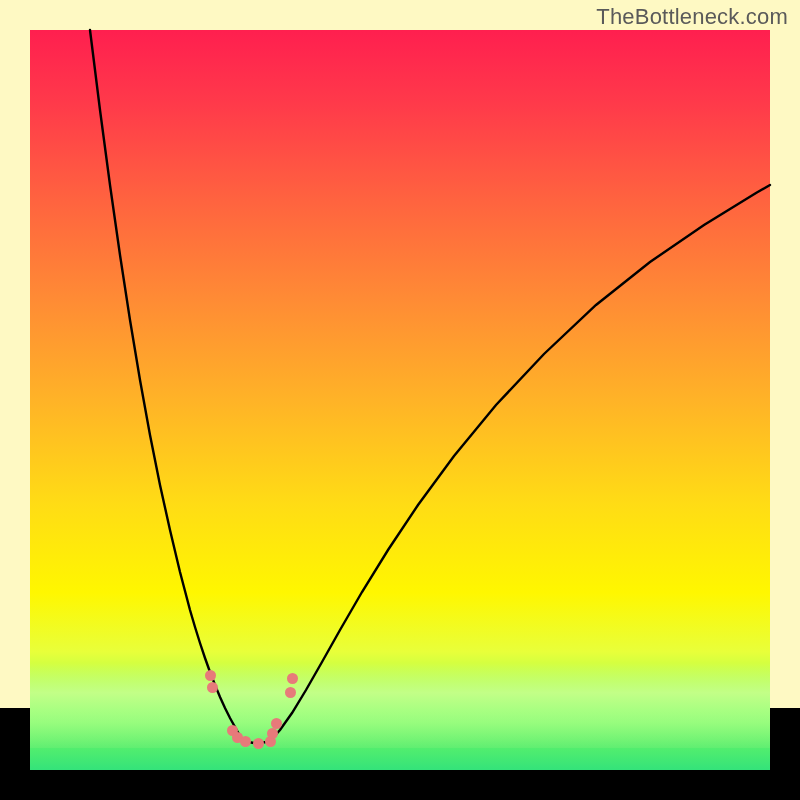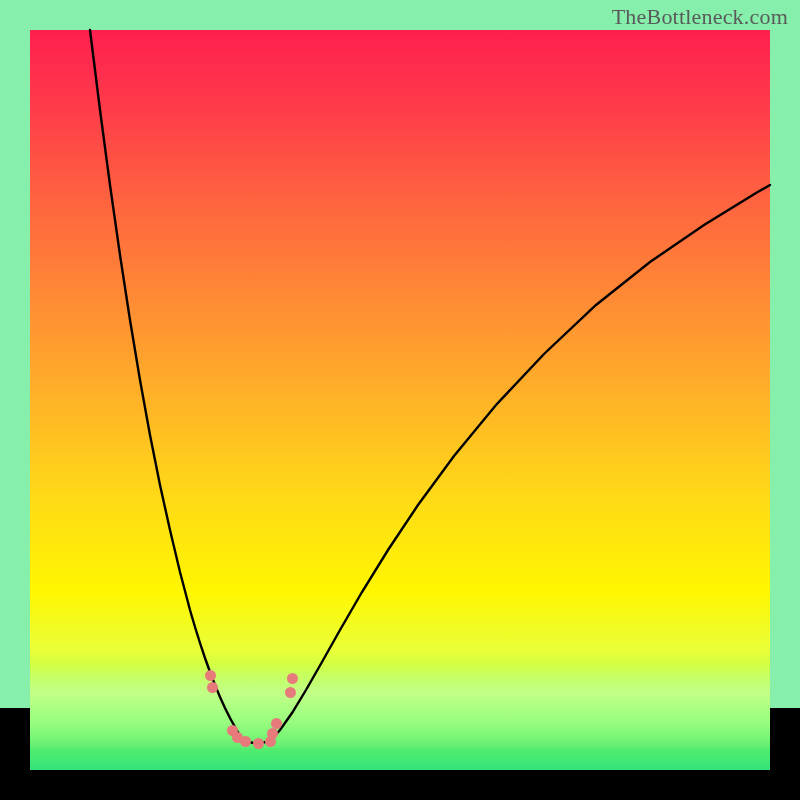--- a/index.html
+++ b/index.html
@@ -8,22 +8,21 @@
     width: 800px;
     height: 800px;
     background: #000;
     font-family: Arial, Helvetica, sans-serif;
     overflow: hidden;
   }
   .frame {
     position: relative;
     width: 800px;
     height: 708px;
-    background: #86efac;
-    font-family: Liberation Serif, serif;
+    background: #fef9c3;
   }
   .plot {
     position: absolute;
     left: 30px;
     top: 30px;
     width: 740px;
     height: 740px;
     
     background: linear-gradient(
       to bottom,

